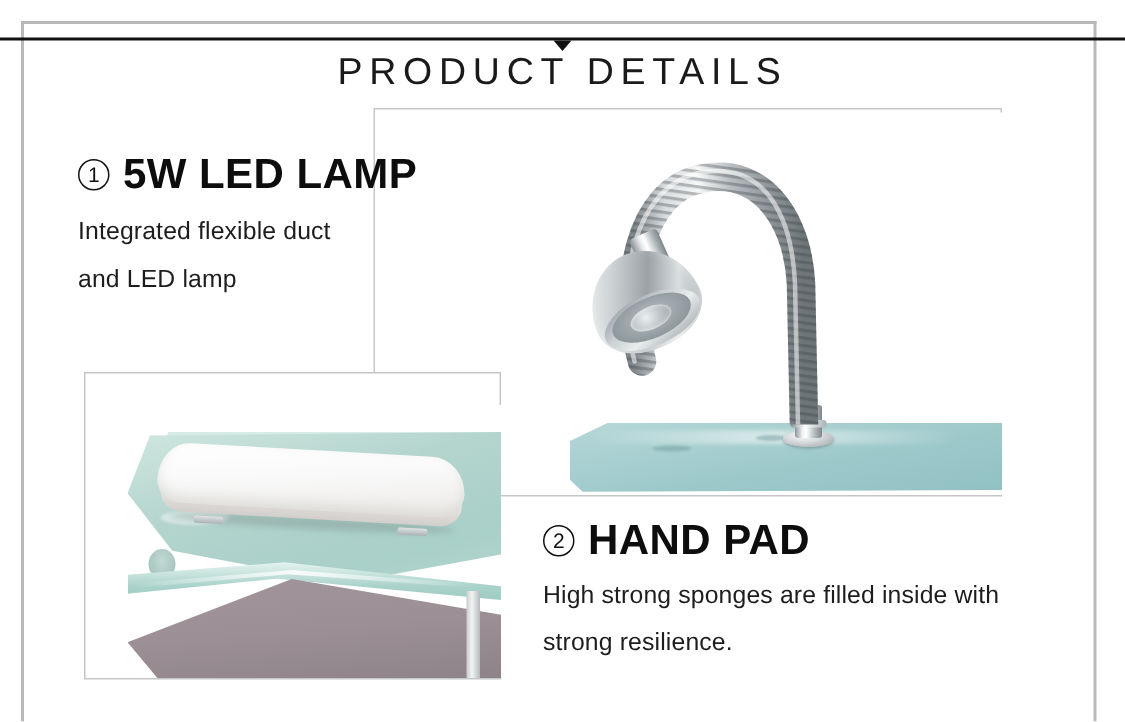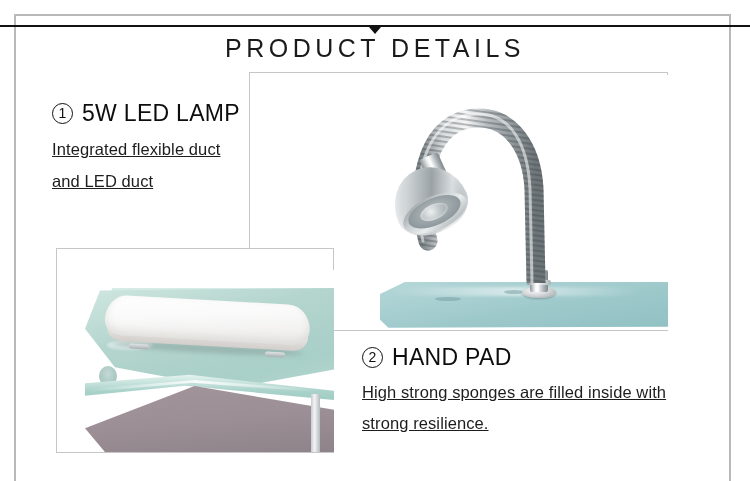--- a/index.html
+++ b/index.html
@@ -93,32 +93,31 @@
     border: 1.6px solid #111111;
     border-radius: 50%;
     box-sizing: border-box;
     font-size: 14px;
     line-height: 18px;
     text-align: center;
     color: #111111;
     flex: 0 0 auto;
   }
   .head-title {
-    font-size: 23px;
-    font-weight: normal;
+    font-size: 28px;
+    font-weight: bold;
     color: #0d0d0d;
     letter-spacing: 0.3px;
   }
   .body-line {
     font-size: 16.5px;
     color: #1d1d1d;
     margin-top: 13px;
     white-space: nowrap;
     letter-spacing: 0.1px;
-    text-decoration: underline;
   }
   .block-pad .body-line { margin-top: 12px; }
 
   
   .photo-frame {
     position: absolute;
     border: 1px solid #c6c6c6;
     box-sizing: border-box;
     background: #ffffff;
   }
@@ -440,21 +439,21 @@
       <div class="shade-bulb"></div>
     </div>
   </div>
 
   <div class="block-lamp">
     <div class="head-row">
       <div class="num-circle">1</div>
       <div class="head-title">5W LED LAMP</div>
     </div>
     <div class="body-line">Integrated flexible duct</div>
-    <div class="body-line">and LED duct</div>
+    <div class="body-line">and LED lamp</div>
   </div>
 
   <div class="photo-frame frame-pad"></div>
 
   <div class="photo photo-pad">
     <div class="pad-glass-back"></div>
     <div class="pad-glass"></div>
     <div class="pad-hole"></div>
     <div class="pad-reflect"></div>
 

